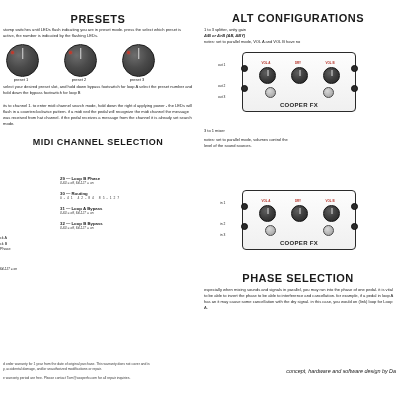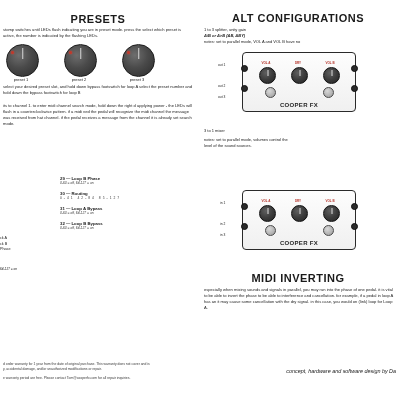--- a/index.html
+++ b/index.html
@@ -139,20 +139,21 @@
       </div>
       <div class="knoblabel" id="klab1">preset 1</div>
       <div class="knoblabel" id="klab2">preset 2</div>
       <div class="knoblabel" id="klab3">preset 3</div>
     </div>
 
     <div id="presets-para2" class="body-txt">select your desired preset slot, and hold down bypass footswitch for loop A select the preset number and hold down the bypass footswitch for loop B</div>
 
     <div id="midichan-para" class="body-txt">its to channel 1. to enter midi channel search mode, hold down the right d applying power - the LEDs will flash in a counterclockwise pattern. if a midi ved the pedal will recognize the midi channel the message was received from hat channel. if the pedal receives a message from the channel it is already set search mode.</div>
 
+    <div id="midichan-title" class="h-title">MIDI CHANNEL SELECTION</div>
 
 
     <div class="cc-list">
       <div class="cc-item">
         <div class="cc-head"><span>29</span> — <span>Loop B Phase</span></div>
         <div class="cc-sub">0-63 = off, 64-127 = on</div>
       </div>
       <div class="cc-item">
         <div class="cc-head"><span>30</span> — <span>Routing</span></div>
         <div class="cc-scale">0-41      42-84      85-127</div>
@@ -229,19 +230,19 @@
       <div class="jack" style="left:-2px;top:12px;"></div>
       <div class="jack" style="left:-2px;top:32px;"></div>
       <div class="jack" style="left:108px;top:12px;"></div>
       <div class="jack" style="left:108px;top:32px;"></div>
       <div class="brand">COOPER FX</div>
     </div>
     <div class="port-lab" style="left:24px;top:201px;">in 1</div>
     <div class="port-lab" style="left:24px;top:222px;">in 2</div>
     <div class="port-lab" style="left:24px;top:233px;">in 3</div>
 
-    <div id="phase-title" class="h-title">MIDI INVERTING</div>
+    <div id="phase-title" class="h-title">PHASE SELECTION</div>
 
     <div id="phase-para" class="body-txt">especially when mixing sounds and signals in parallel, you may run into  the phase of one pedal. it is vital to be able to invert the phase to be able to  interference and cancellation. for example, if a pedal in loop A has an  it may cause some cancellation with the dry signal. in this case, you would  on (link) loop for Loop A.</div>
 
     <div id="credit">concept, hardware and software design by Da</div>
   </div>
 </div>
 
 </body></html>

